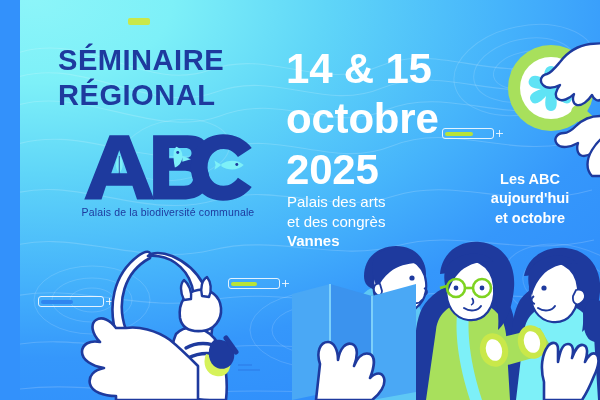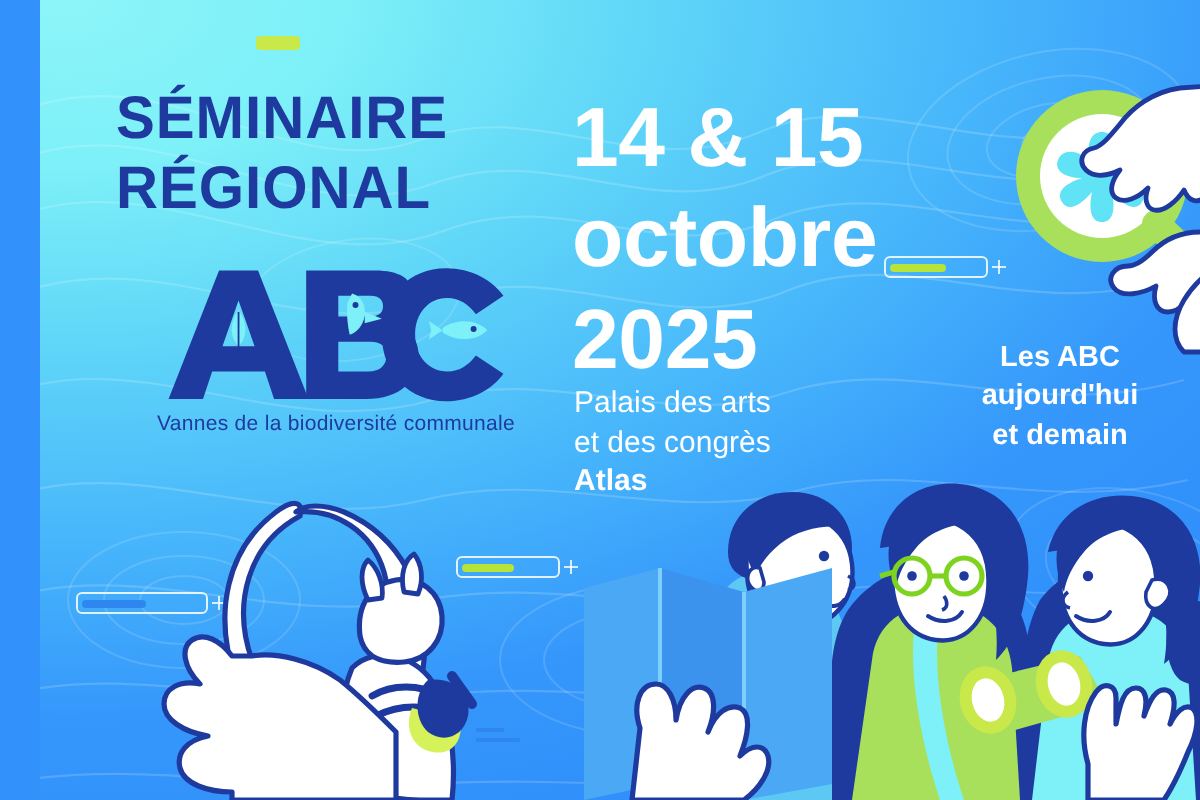--- a/index.html
+++ b/index.html
@@ -184,36 +184,36 @@
         <path d="M175 40 L190 46 L175 50 Z"></path>
       </g>
       <circle cx="167" cy="34" r="2.6" fill="#1e3a9e"></circle>
 
       <g fill="#7df0f8">
         <path d="M243 54 C255 46 272 46 282 56 C272 66 255 66 243 58 Z"></path>
         <path d="M243 56 L231 48 L233 56 L231 64 Z"></path>
       </g>
       <circle cx="270" cy="55" r="2.6" fill="#1e3a9e"></circle>
     </svg>
-    <div class="logo-tag">Vannes de la biodiversité communale</div>
+    <div class="logo-tag">Palais de la biodiversité communale</div>
   </div>
 
   <div class="dates">14 &amp; 15
 octobre
 2025</div>
 
   <div class="venue">
     <span>Palais des arts
 et des congrès</span>
-    <span class="city">Atlas</span>
+    <span class="city">Vannes</span>
   </div>
 
   <div class="theme">Les ABC
 aujourd'hui
-et demain</div>
+et octobre</div>
 
   <div class="marker mk-1">
     <div class="fill" style="background:#c9e84a;width:22px;height:7px;border-radius:2px;"></div>
   </div>
 
   <div class="marker mk-2">
     <div class="bar" style="width:66px;">
         <div class="fill" style="background:#2f86f0;width:32px;"></div>
       </div>
     <div class="cross"></div>

